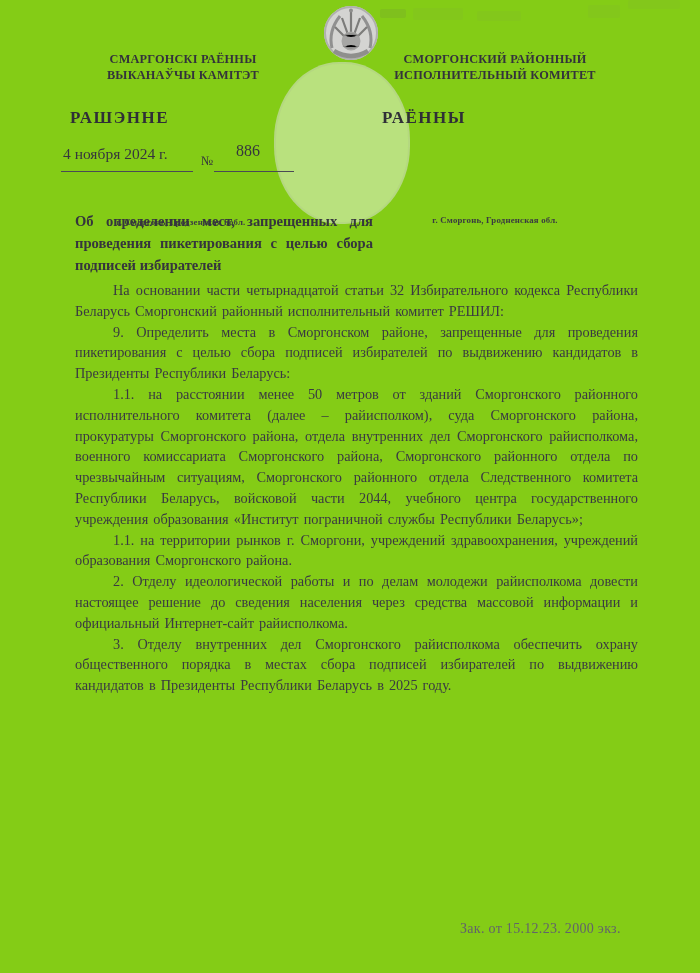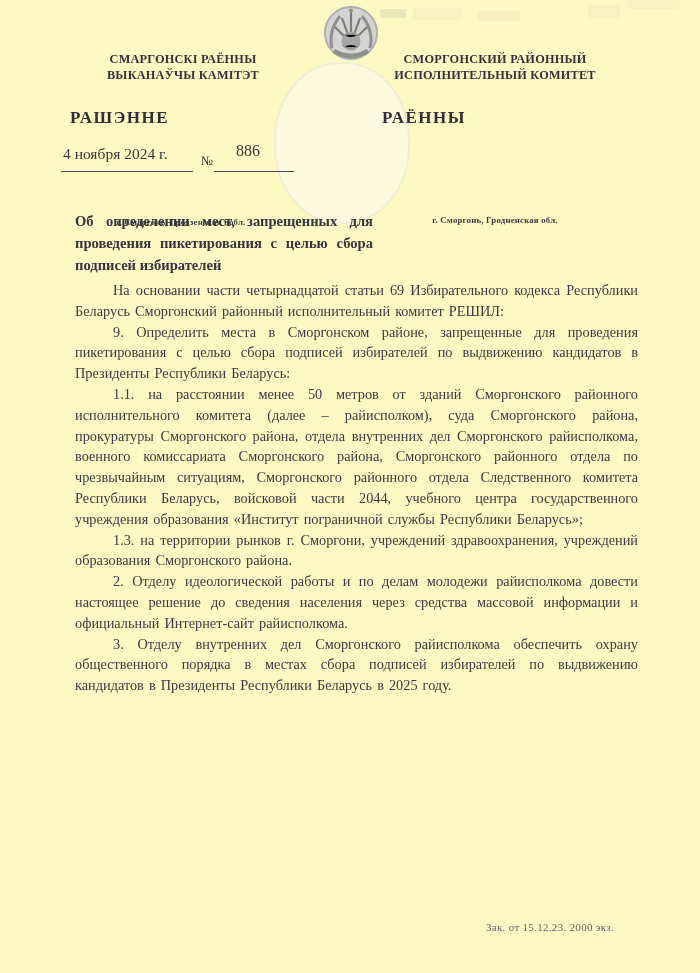--- a/index.html
+++ b/index.html
@@ -1,19 +1,19 @@
 <!DOCTYPE html>
 <html lang="ru"><head>
 <meta charset="utf-8">
 <style>
   html,body{margin:0;padding:0;background:#e8e8e6;}
   .page{
     position:relative;
     width:700px;height:973px;
-    background:#fef9c3;
+    background:#84cc16;
     font-family:"Liberation Serif","DejaVu Serif",serif;
     color:#3c3c44;
     overflow:hidden;
   }
   
   .ghost{position:absolute;background:rgba(120,120,130,0.05);border-radius:2px;}
   .ghost-ring{
     position:absolute;left:274px;top:62px;width:132px;height:158px;
     border:2px solid rgba(140,140,155,0.10);
     background:rgba(250,250,252,0.45);
@@ -52,21 +52,21 @@
   .doc-body{
     position:absolute;left:75px;top:280px;width:563px;
     font-size:14.3px;line-height:20.8px;
     text-align:justify;text-align-last:left;
     color:#3a3a42;
     word-spacing:1.5px;
   }
   .doc-body p{margin:0;text-indent:38px;}
   .print-note{
     position:absolute;left:460px;top:921px;width:180px;
-    text-align:center;font-size:11px;color:#63636b;letter-spacing:0.3px;
+    text-align:left;font-size:14px;color:#63636b;letter-spacing:0.3px;
   }
 </style>
 </head>
 <body>
 
 <div class="page">
 
   <div class="ghost" style="left:413px;top:8px;width:50px;height:12px;"></div>
   <div class="ghost" style="left:477px;top:11px;width:44px;height:10px;"></div>
   <div class="ghost" style="left:588px;top:5px;width:32px;height:13px;"></div>
@@ -107,23 +107,23 @@
   <div class="rule under-date"></div>
   <div class="num-sign">№</div>
   <div class="rule under-num"></div>
   <div class="num-value">886</div>
   <div class="place left">г. Смаргонь, Гродзенская вобл.</div>
   <div class="place right">г. Сморгонь, Гродненская обл.</div>
 
   <div class="doc-title">Об определении мест, запрещенных для проведения пикетирования с целью сбора подписей избирателей</div>
 
   <div class="doc-body">
-    <p>На основании части четырнадцатой статьи 69 Избирательного кодекса Республики Беларусь Сморгонский районный исполнительный комитет РЕШИЛ:</p>
+    <p>На основании части четырнадцатой статьи 32 Избирательного кодекса Республики Беларусь Сморгонский районный исполнительный комитет РЕШИЛ:</p>
     <p>9. Определить места в Сморгонском районе, запрещенные для проведения пикетирования с целью сбора подписей избирателей по выдвижению кандидатов в Президенты Республики Беларусь:</p>
     <p>1.1. на расстоянии менее 50 метров от зданий Сморгонского районного исполнительного комитета (далее – райисполком), суда Сморгонского района, прокуратуры Сморгонского района, отдела внутренних дел Сморгонского райисполкома, военного комиссариата Сморгонского района, Сморгонского районного отдела по чрезвычайным ситуациям, Сморгонского районного отдела Следственного комитета Республики Беларусь, войсковой части 2044, учебного центра государственного учреждения образования «Институт пограничной службы Республики Беларусь»;</p>
-    <p>1.3. на территории рынков г. Сморгони, учреждений здравоохранения, учреждений образования Сморгонского района.</p>
+    <p>1.1. на территории рынков г. Сморгони, учреждений здравоохранения, учреждений образования Сморгонского района.</p>
     <p>2. Отделу идеологической работы и по делам молодежи райисполкома довести настоящее решение до сведения населения через средства массовой информации и официальный Интернет-сайт райисполкома.</p>
     <p>3. Отделу внутренних дел Сморгонского райисполкома обеспечить охрану общественного порядка в местах сбора подписей избирателей по выдвижению кандидатов в Президенты Республики Беларусь в 2025 году.</p>
   </div>
 
   <div class="print-note">Зак. от 15.12.23. 2000 экз.</div>
 
 </div>
 
 </body></html>

